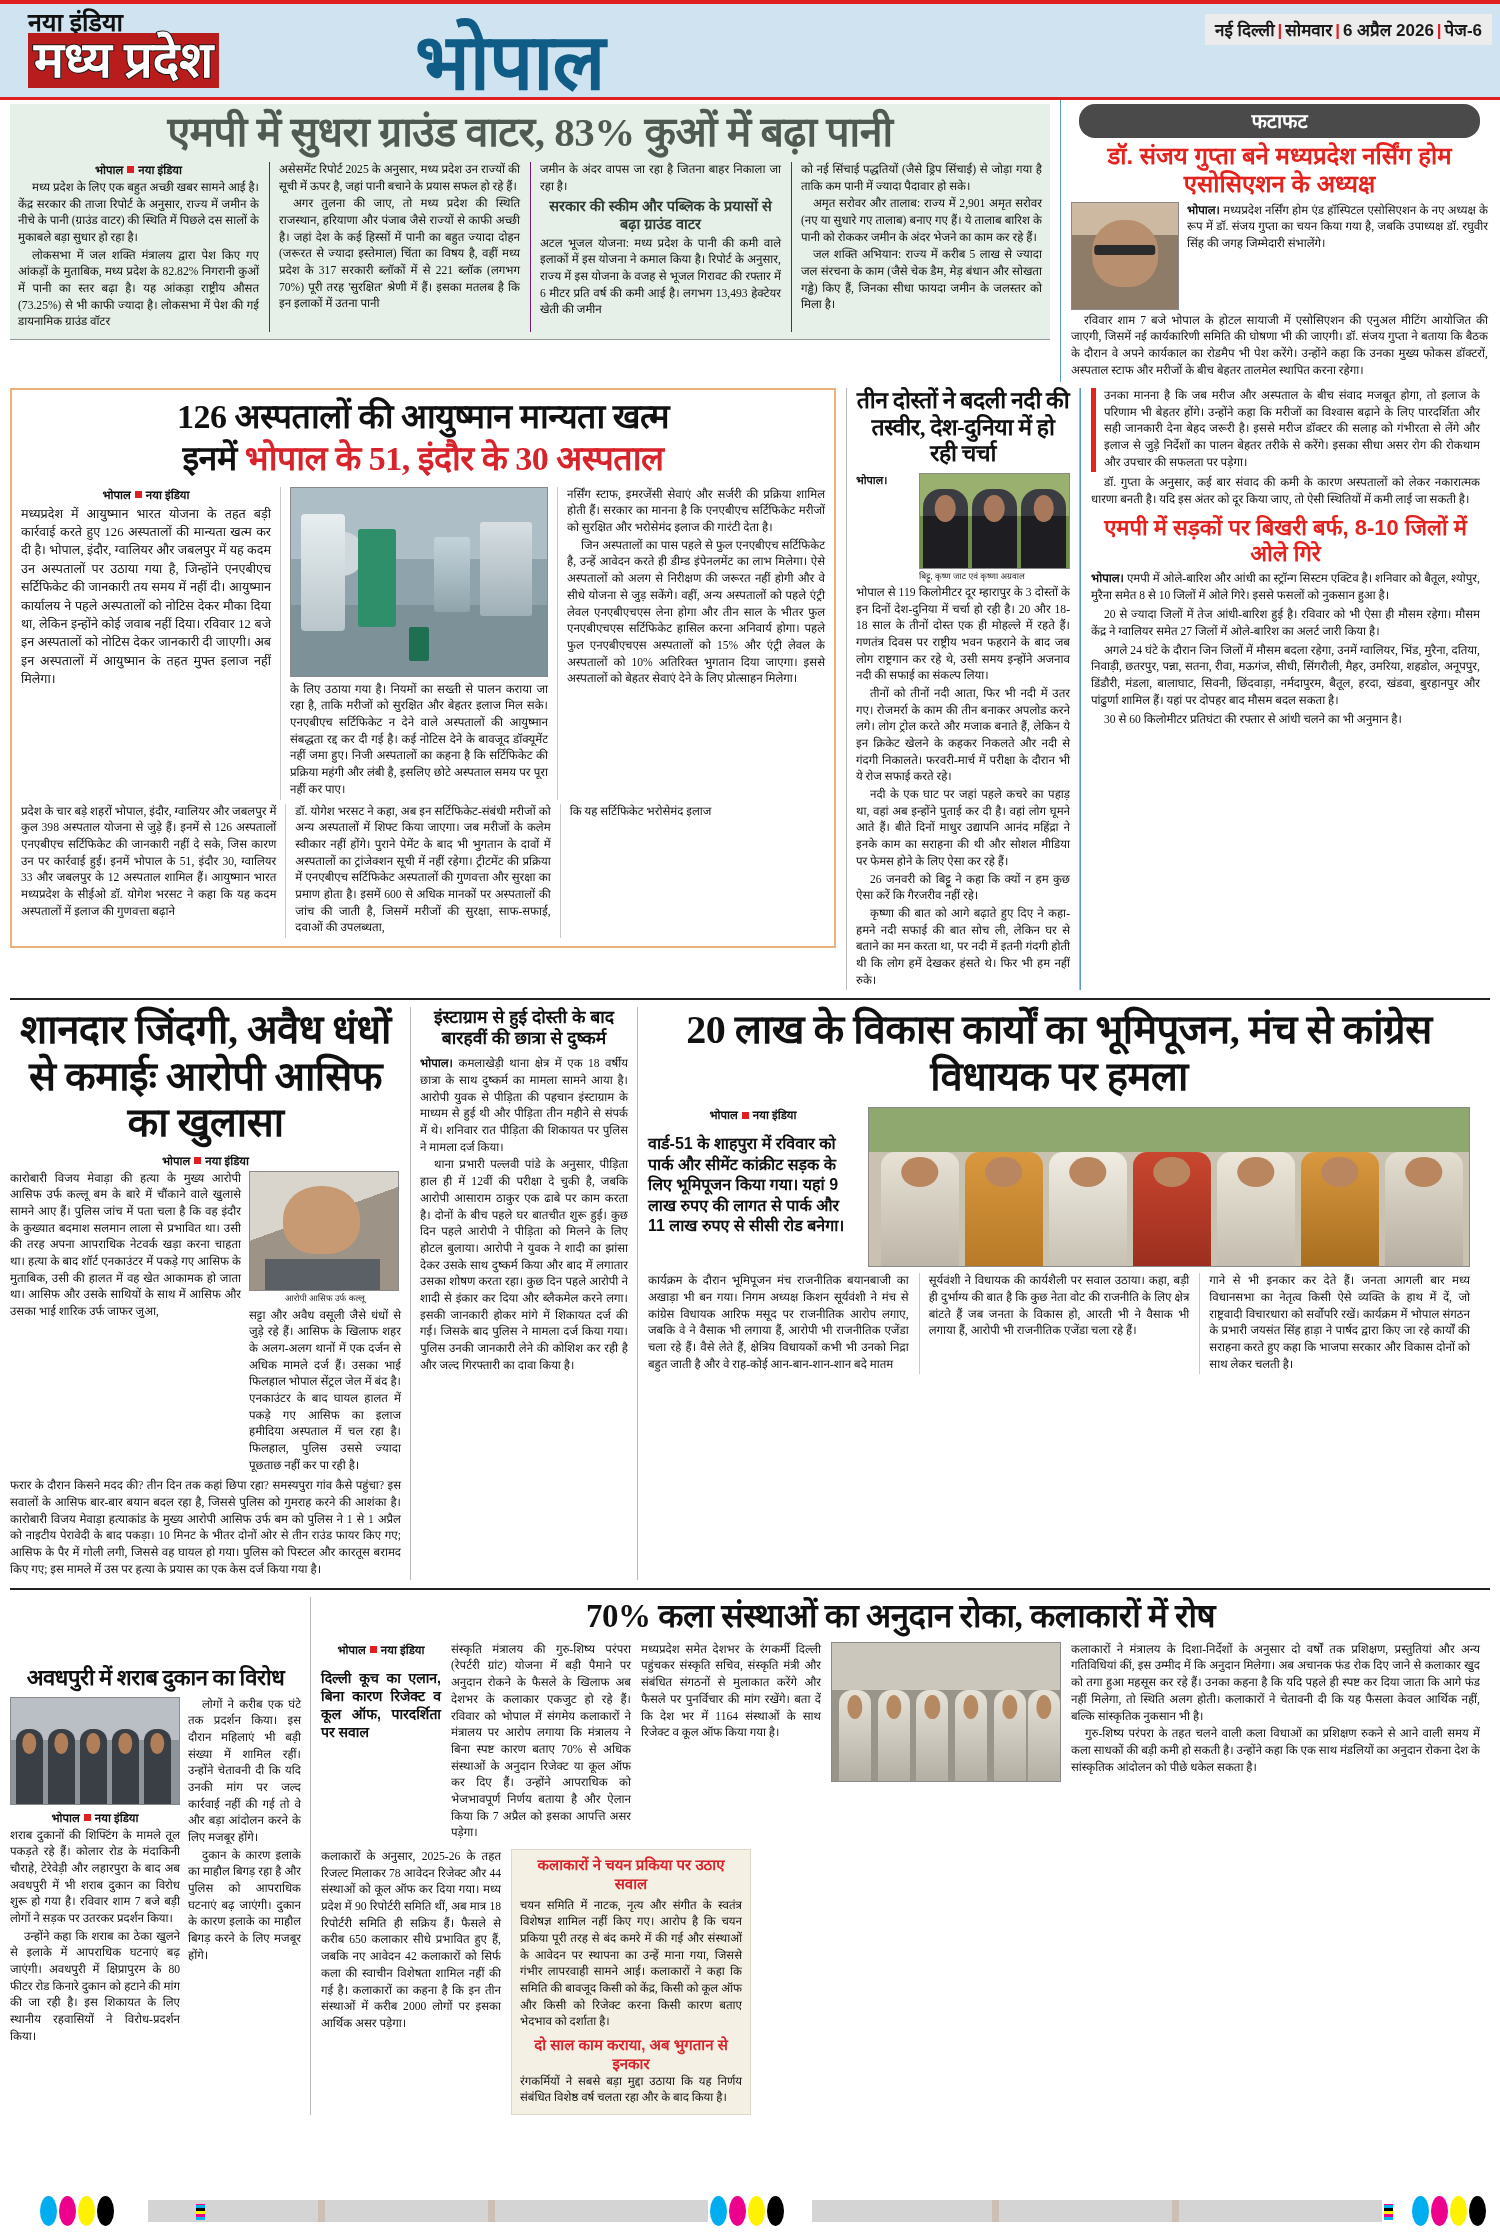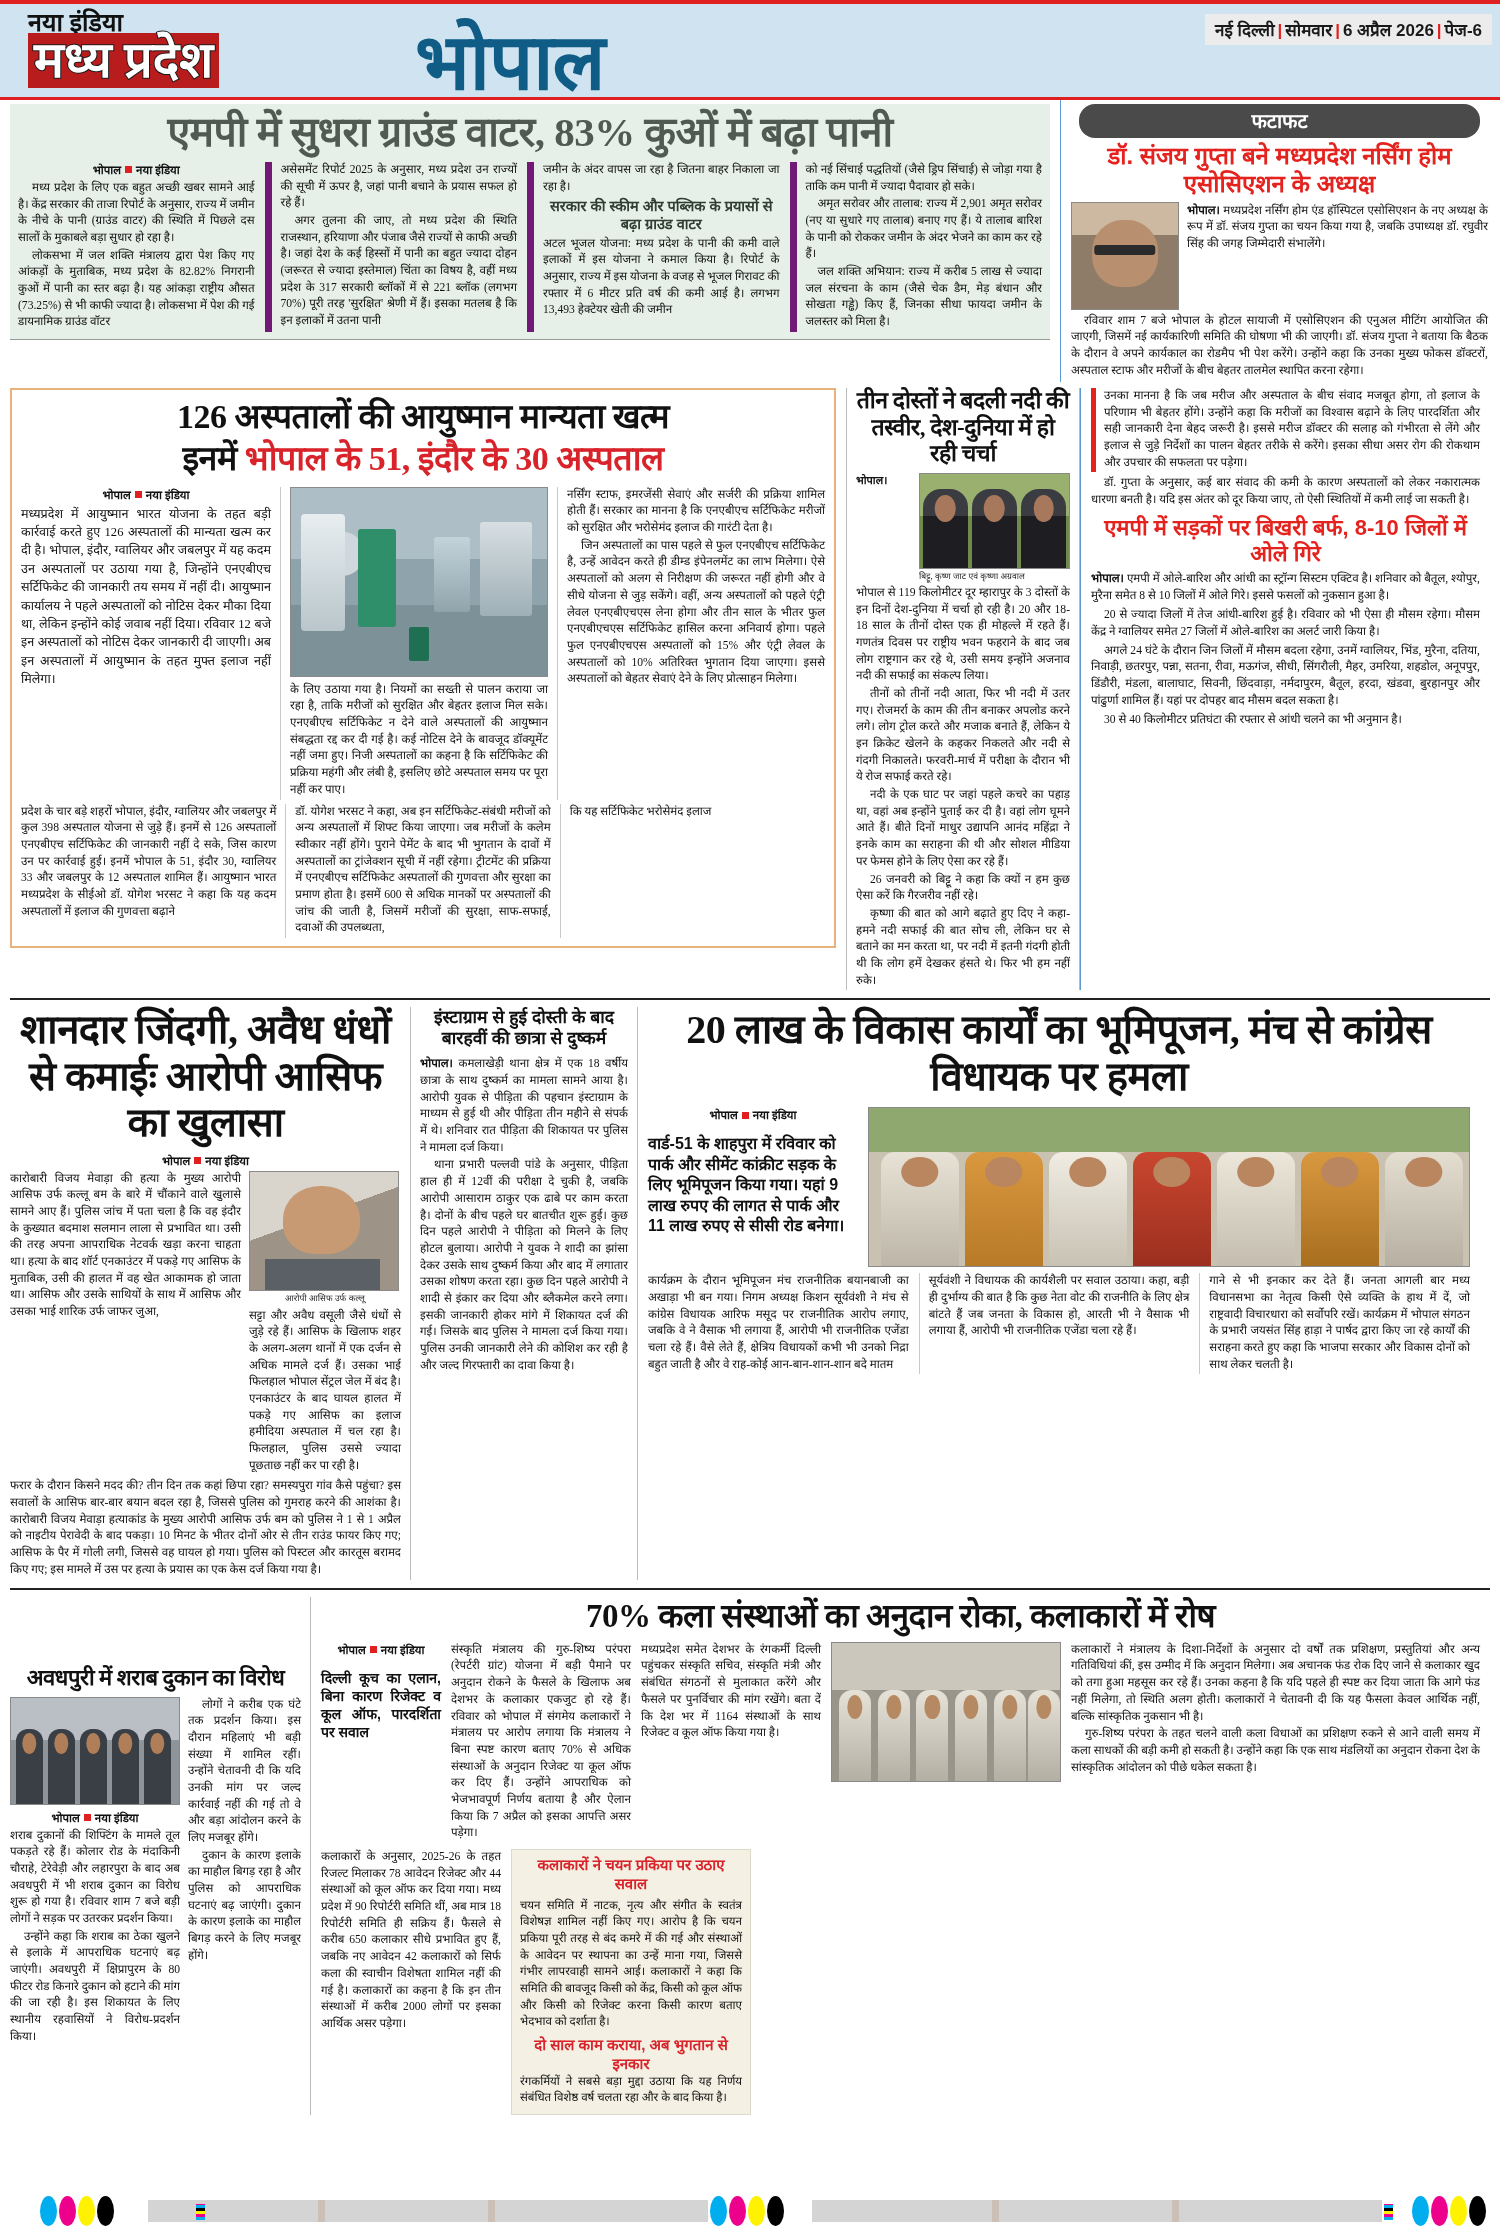--- a/index.html
+++ b/index.html
@@ -77,21 +77,21 @@
     font-weight:bold;
     font-size:41px;
     text-align:center;
     color:#4f5a53;
     letter-spacing:-0.5px;
     line-height:1.12;
     padding: 2px 0 6px 0;
   }
   .lead-cols { display:flex; gap:10px; }
   .lead-cols > div { flex:1; }
-  .lead-cols > div + div { border-left:7px solid #701a75; padding-left:9px; }
+  .lead-cols > div + div { border-left:1px solid #701a75; padding-left:9px; }
   .grn-head {
     font-family:"Liberation Sans", sans-serif;
     font-weight:bold; font-size:14.5px; color:#2f3d33;
     line-height:1.22; margin:3px 0 2px 0; text-align:center;
   }
 
   
   .band2 { display:flex; margin: 6px 10px 0 10px; }
   .b2-main { width: 836px; padding-right:10px; }
   .b2-mid  { width: 220px; padding:0 9px; border-left:1px solid #bbb; border-right:1px solid #bbb;}
@@ -420,21 +420,21 @@
         </div>
       </div>
       <div class="sb-flow" style="margin-top:3px;">
         <p style="text-indent:13px">डॉ. गुप्ता के अनुसार, कई बार संवाद की कमी के कारण अस्पतालों को लेकर नकारात्मक धारणा बनती है। यदि इस अंतर को दूर किया जाए, तो ऐसी स्थितियों में कमी लाई जा सकती है।</p>
       </div>
       <div class="red-hl small" style="margin-top:7px;">एमपी में सड़कों पर बिखरी बर्फ, 8-10 जिलों में ओले गिरे</div>
       <div class="sb-flow">
         <p><span class="drop-dateline">भोपाल।</span> <span>एमपी में ओले-बारिश और आंधी का स्ट्रॉन्ग सिस्टम एक्टिव है। शनिवार को बैतूल, श्योपुर, मुरैना समेत 8 से 10 जिलों में ओले गिरे। इससे फसलों को नुकसान हुआ है।</span></p>
         <p style="text-indent:13px">20 से ज्यादा जिलों में तेज आंधी-बारिश हुई है। रविवार को भी ऐसा ही मौसम रहेगा। मौसम केंद्र ने ग्वालियर समेत 27 जिलों में ओले-बारिश का अलर्ट जारी किया है।</p>
         <p style="text-indent:13px">अगले 24 घंटे के दौरान जिन जिलों में मौसम बदला रहेगा, उनमें ग्वालियर, भिंड, मुरैना, दतिया, निवाड़ी, छतरपुर, पन्ना, सतना, रीवा, मऊगंज, सीधी, सिंगरौली, मैहर, उमरिया, शहडोल, अनूपपुर, डिंडौरी, मंडला, बालाघाट, सिवनी, छिंदवाड़ा, नर्मदापुरम, बैतूल, हरदा, खंडवा, बुरहानपुर और पांढुर्णा शामिल हैं। यहां पर दोपहर बाद मौसम बदल सकता है।</p>
-        <p style="text-indent:13px">30 से 40 किलोमीटर प्रतिघंटा की रफ्तार से आंधी चलने का भी अनुमान है।</p>
+        <p style="text-indent:13px">30 से 60 किलोमीटर प्रतिघंटा की रफ्तार से आंधी चलने का भी अनुमान है।</p>
       </div>
     </div>
   </div>
 
   <div class="band3">
 
     <div class="b3a">
       <div class="blk-hl">शानदार जिंदगी, अवैध धंधों से कमाईः आरोपी आसिफ का खुलासा</div>
       <div class="byline" style="margin-top:6px;">
         <span>भोपाल</span><span class="sq"></span><span>नया इंडिया</span>

